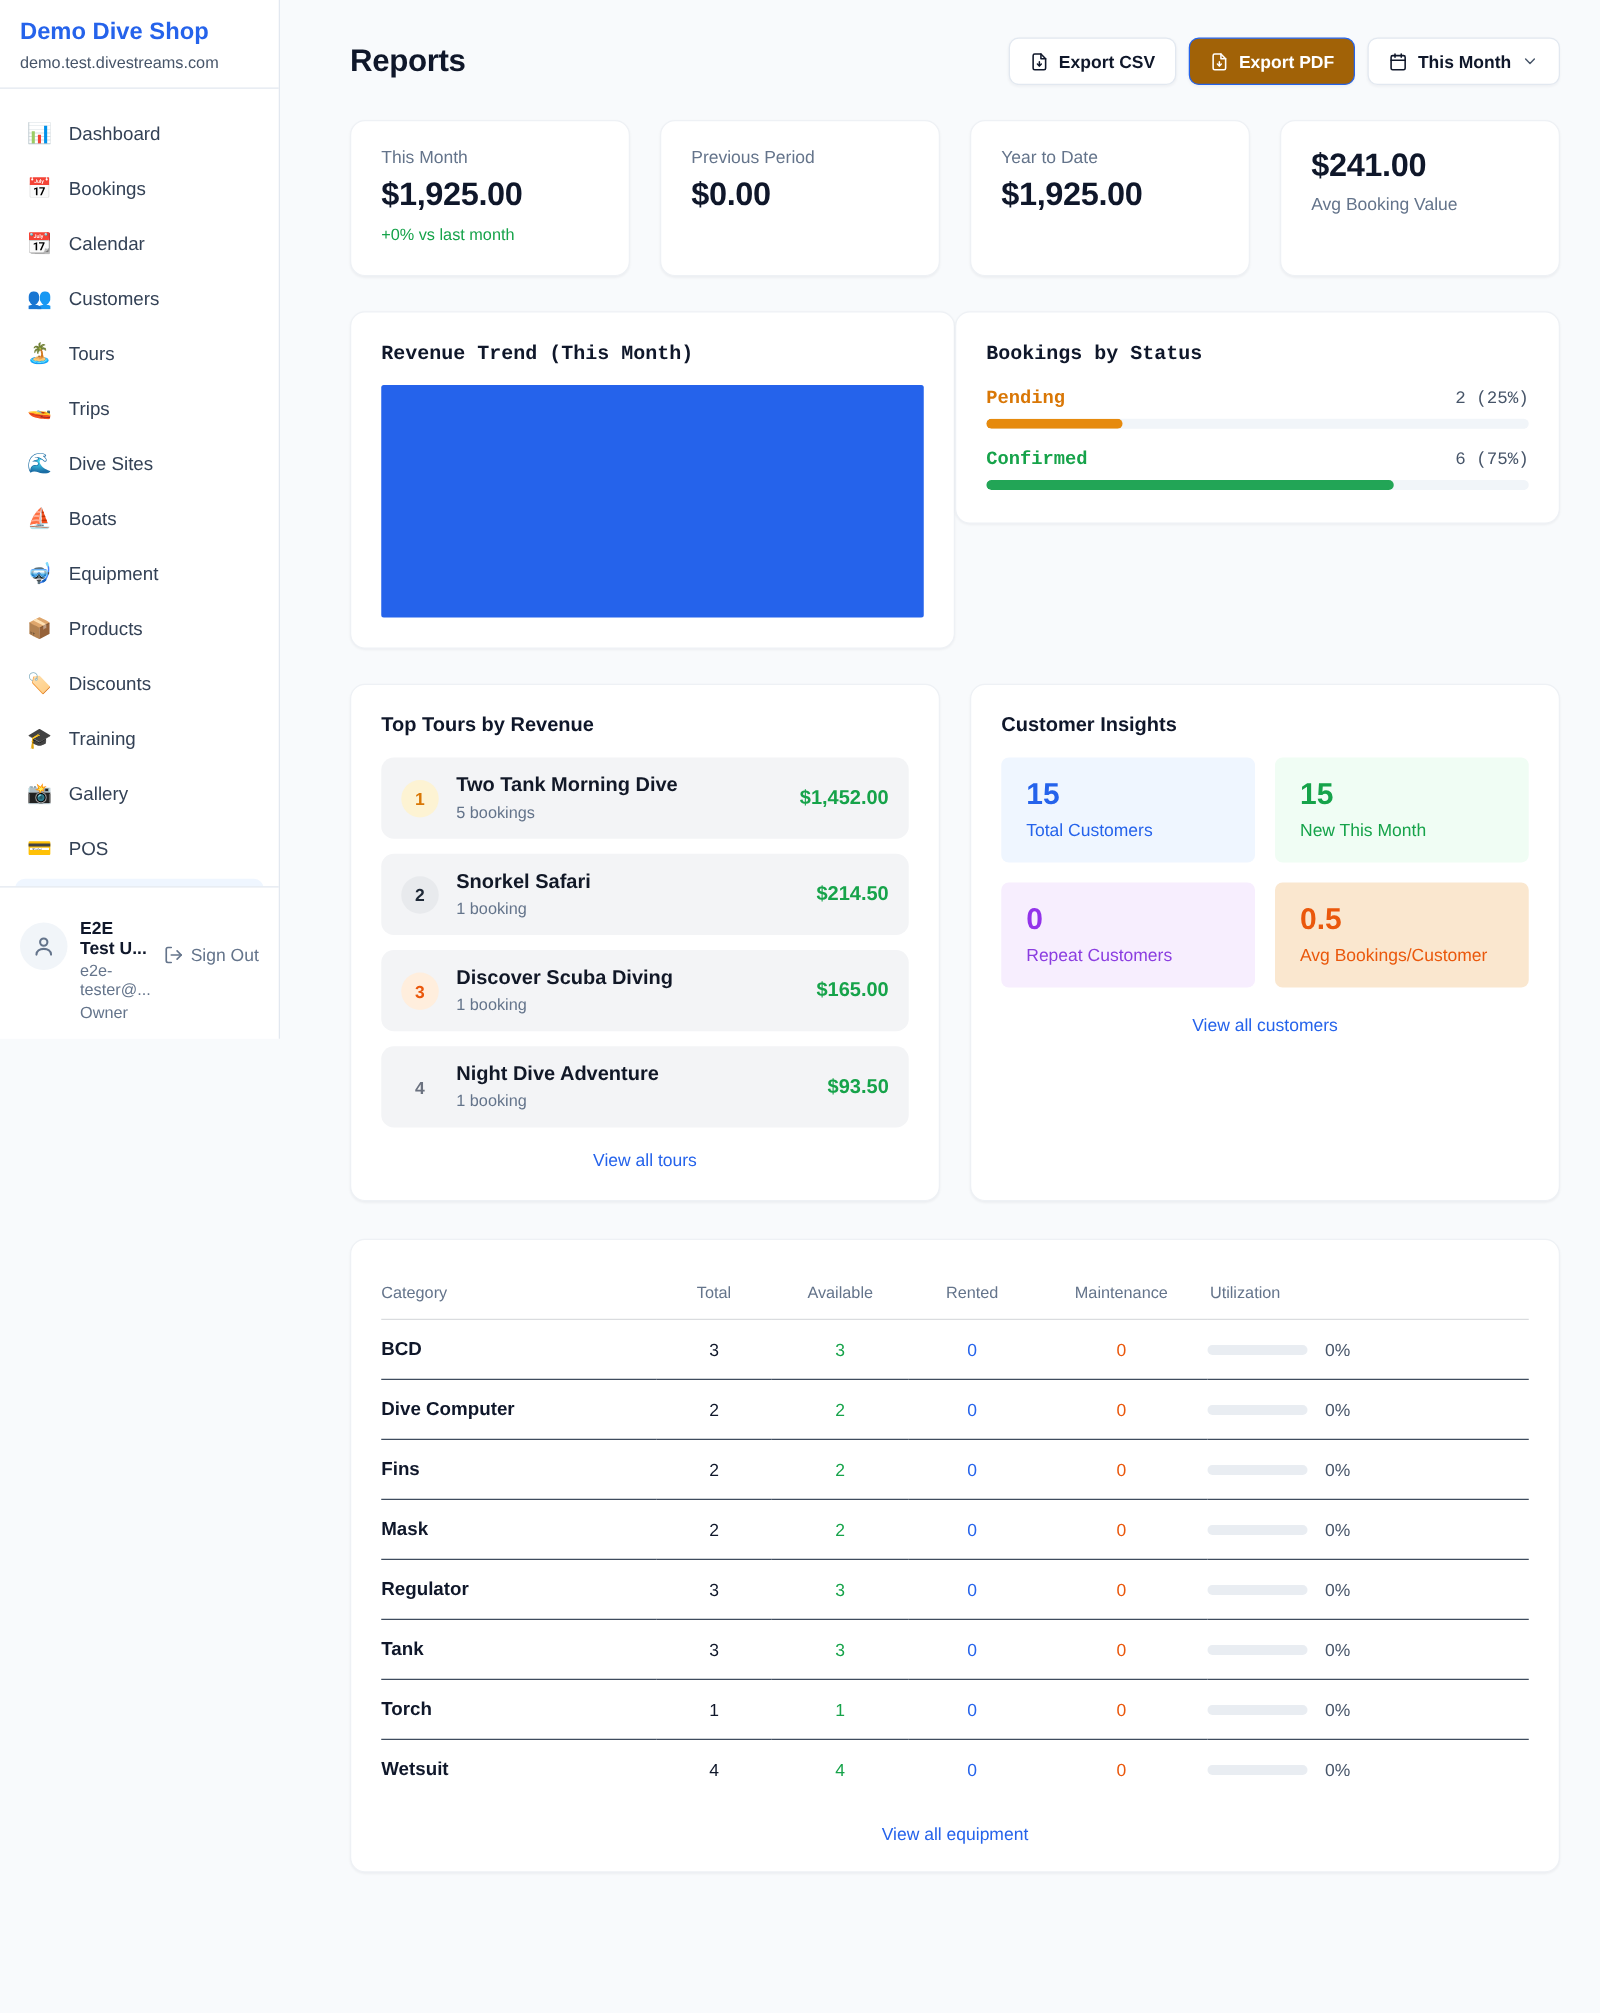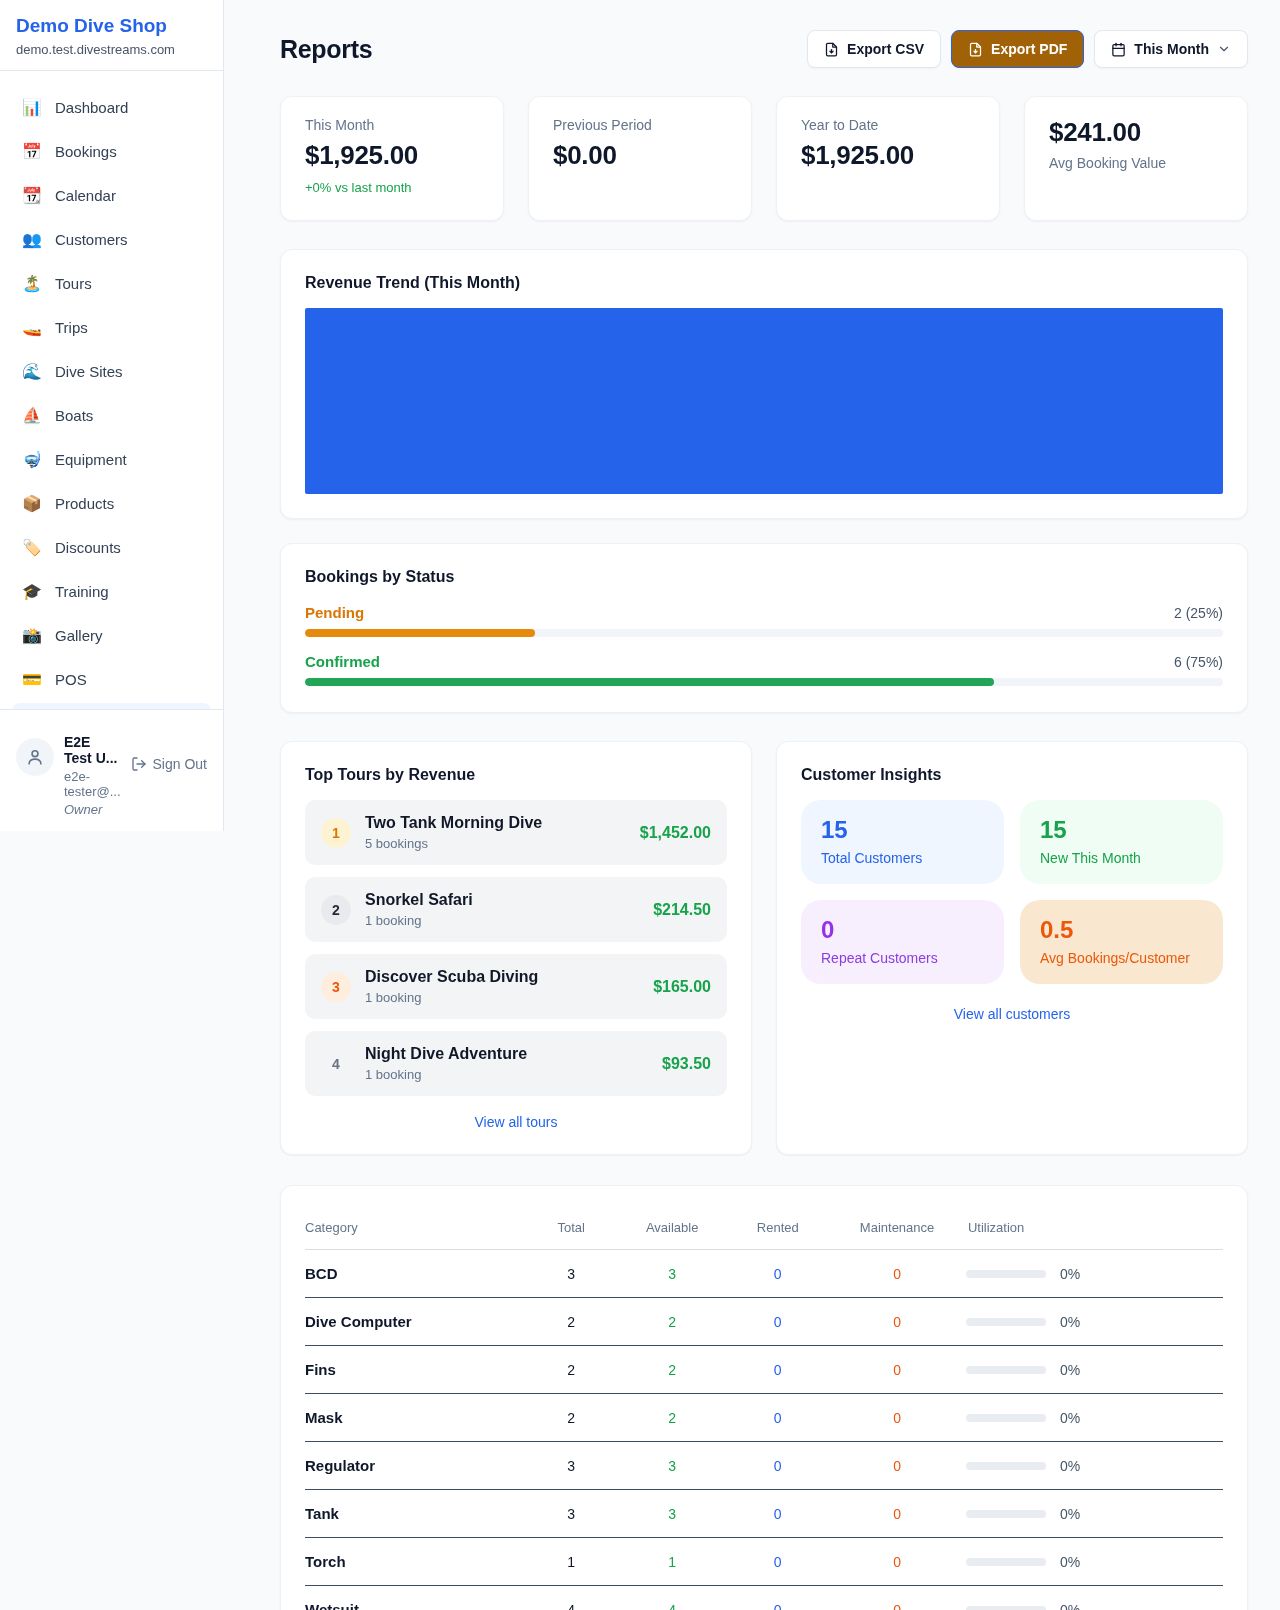--- a/index.html
+++ b/index.html
@@ -36,21 +36,21 @@
   }
   .avatar {
     width: 38px; height: 38px; border-radius: 50%;
     background: #f1f5f9; color: #64748b; flex: 0 0 auto;
     display: flex; align-items: center; justify-content: center;
     margin-top: 4px;
   }
   .user-info { flex: 1 1 auto; min-width: 0; }
   .user-name { font-weight: 700; font-size: 14px; color: #0f172a; margin-bottom: 3px; }
   .user-email { font-size: 13px; color: #64748b; margin-bottom: 3px; }
-  .user-role { font-size: 13px; color: #64748b; font-style: italic; }
+  .user-role { font-size: 13px; color: #64748b; }
   .signout {
     display: flex; align-items: center; gap: 6px;
     color: #64748b; font-size: 14px; margin-top: 22px;
     background: none; border: none; cursor: pointer;
     font-family: inherit; white-space: nowrap;
   }
 
   
   .main { margin-left: 248px; padding: 30px 32px 40px; }
   .page-header { display: flex; align-items: center; justify-content: space-between; margin-bottom: 28px; }
@@ -77,21 +77,21 @@
   
   .stats-grid { display: grid; grid-template-columns: repeat(4, 1fr); gap: 24px; margin-bottom: 28px; }
   .stat-card { padding: 20px 24px; min-height: 125px; }
   .stat-label { font-size: 14px; color: #64748b; margin-bottom: 7px; }
   .stat-value { font-size: 26px; font-weight: 800; color: #0f172a; letter-spacing: -0.3px; }
   .stat-delta { font-size: 13px; color: #16a34a; margin-top: 9px; }
   .stat-card.value-first .stat-value { margin-bottom: 7px; }
   .stat-card.value-first .stat-label { margin-bottom: 0; }
 
   
-  .charts-grid { display: grid; grid-template-columns: 1fr; gap: 24px; align-items: start; margin-bottom: 28px; }
+  .charts-grid { display: grid; grid-template-columns: 1fr 1fr; align-items: start; margin-bottom: 28px; font-family: Liberation Mono, monospace; }
   .chart-card { padding: 24px; }
   .chart-card .card-title { margin-bottom: 16px; }
   .revenue-bar { height: 186px; border-radius: 2px; background: #2563eb; }
   .status-item { margin-bottom: 16px; }
   .status-item:last-child { margin-bottom: 2px; }
   .status-head { display: flex; justify-content: space-between; align-items: baseline; margin-bottom: 8px; }
   .status-label { font-size: 15px; font-weight: 700; }
   .status-label.pending { color: #d97706; }
   .status-label.confirmed { color: #16a34a; }
   .status-value { font-size: 14px; color: #475569; }
@@ -118,21 +118,21 @@
   .rank-2 { background: #e8eaed; color: #1f2937; }
   .rank-3 { background: #ffeedd; color: #ea580c; }
   .tour-name { font-size: 16px; font-weight: 700; color: #111827; }
   .tour-bookings { font-size: 13px; color: #64748b; margin-top: 4px; }
   .tour-revenue { margin-left: auto; font-size: 16px; font-weight: 700; color: #16a34a; }
   .view-all {
     display: block; text-align: center; margin-top: 18px;
     color: #2563eb; font-size: 14px; text-decoration: none; cursor: pointer;
   }
   .tiles-grid { display: grid; grid-template-columns: 1fr 1fr; gap: 16px; }
-  .tile { border-radius: 20px; padding: 16px 20px; min-height: 84px; }
+  .tile { border-radius: 6px; padding: 16px 20px; min-height: 84px; }
   .tile-value { font-size: 24px; font-weight: 800; }
   .tile-label { font-size: 14px; margin-top: 6px; }
   .tile.blue   { background: #eff6ff; } .tile.blue   .tile-value, .tile.blue   .tile-label { color: #2563eb; }
   .tile.green  { background: #f0fdf4; } .tile.green  .tile-value, .tile.green  .tile-label { color: #16a34a; }
   .tile.purple { background: #f7eefe; } .tile.purple .tile-value { color: #9333ea; } .tile.purple .tile-label { color: #8b3de0; }
   .tile.orange { background: #fae7cf; } .tile.orange .tile-value, .tile.orange .tile-label { color: #ea580c; }
   .insights-card .view-all { margin-top: 22px; }
 
   
   .equipment-card { padding: 24px 24px 22px; }

